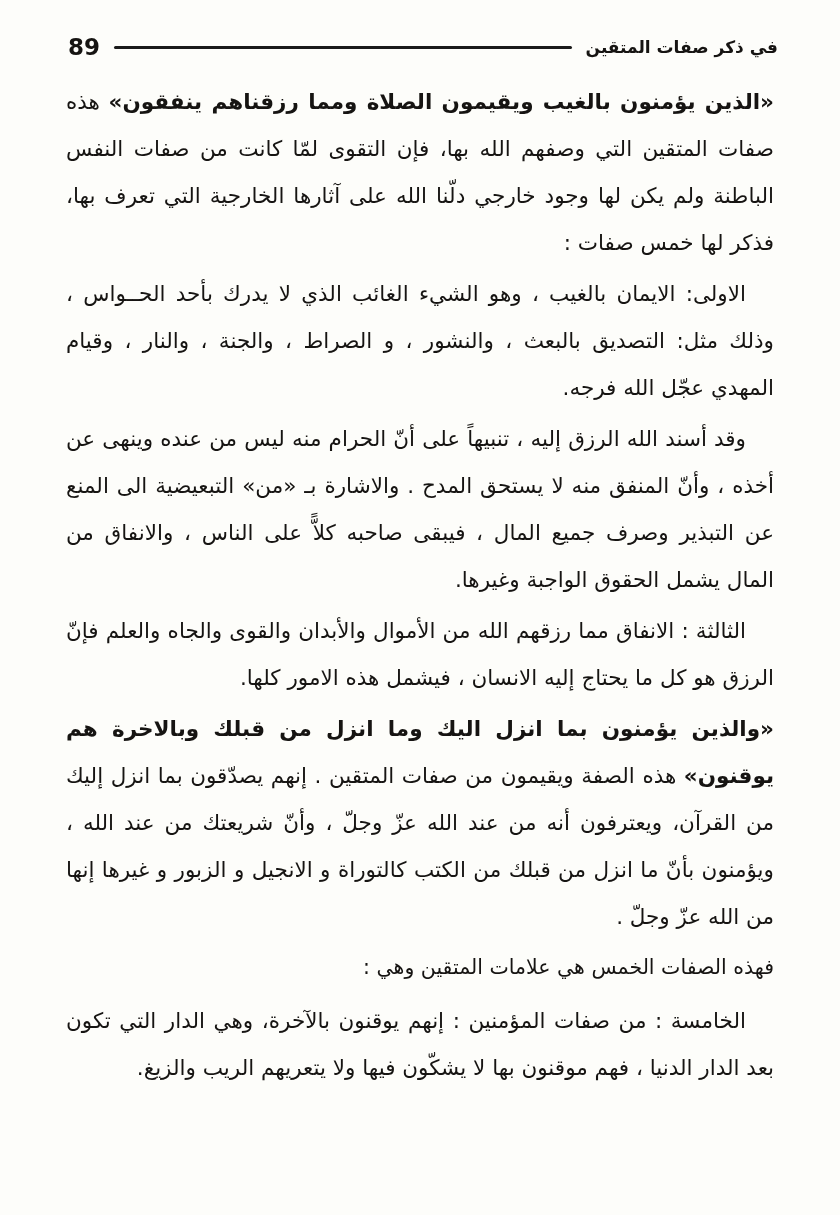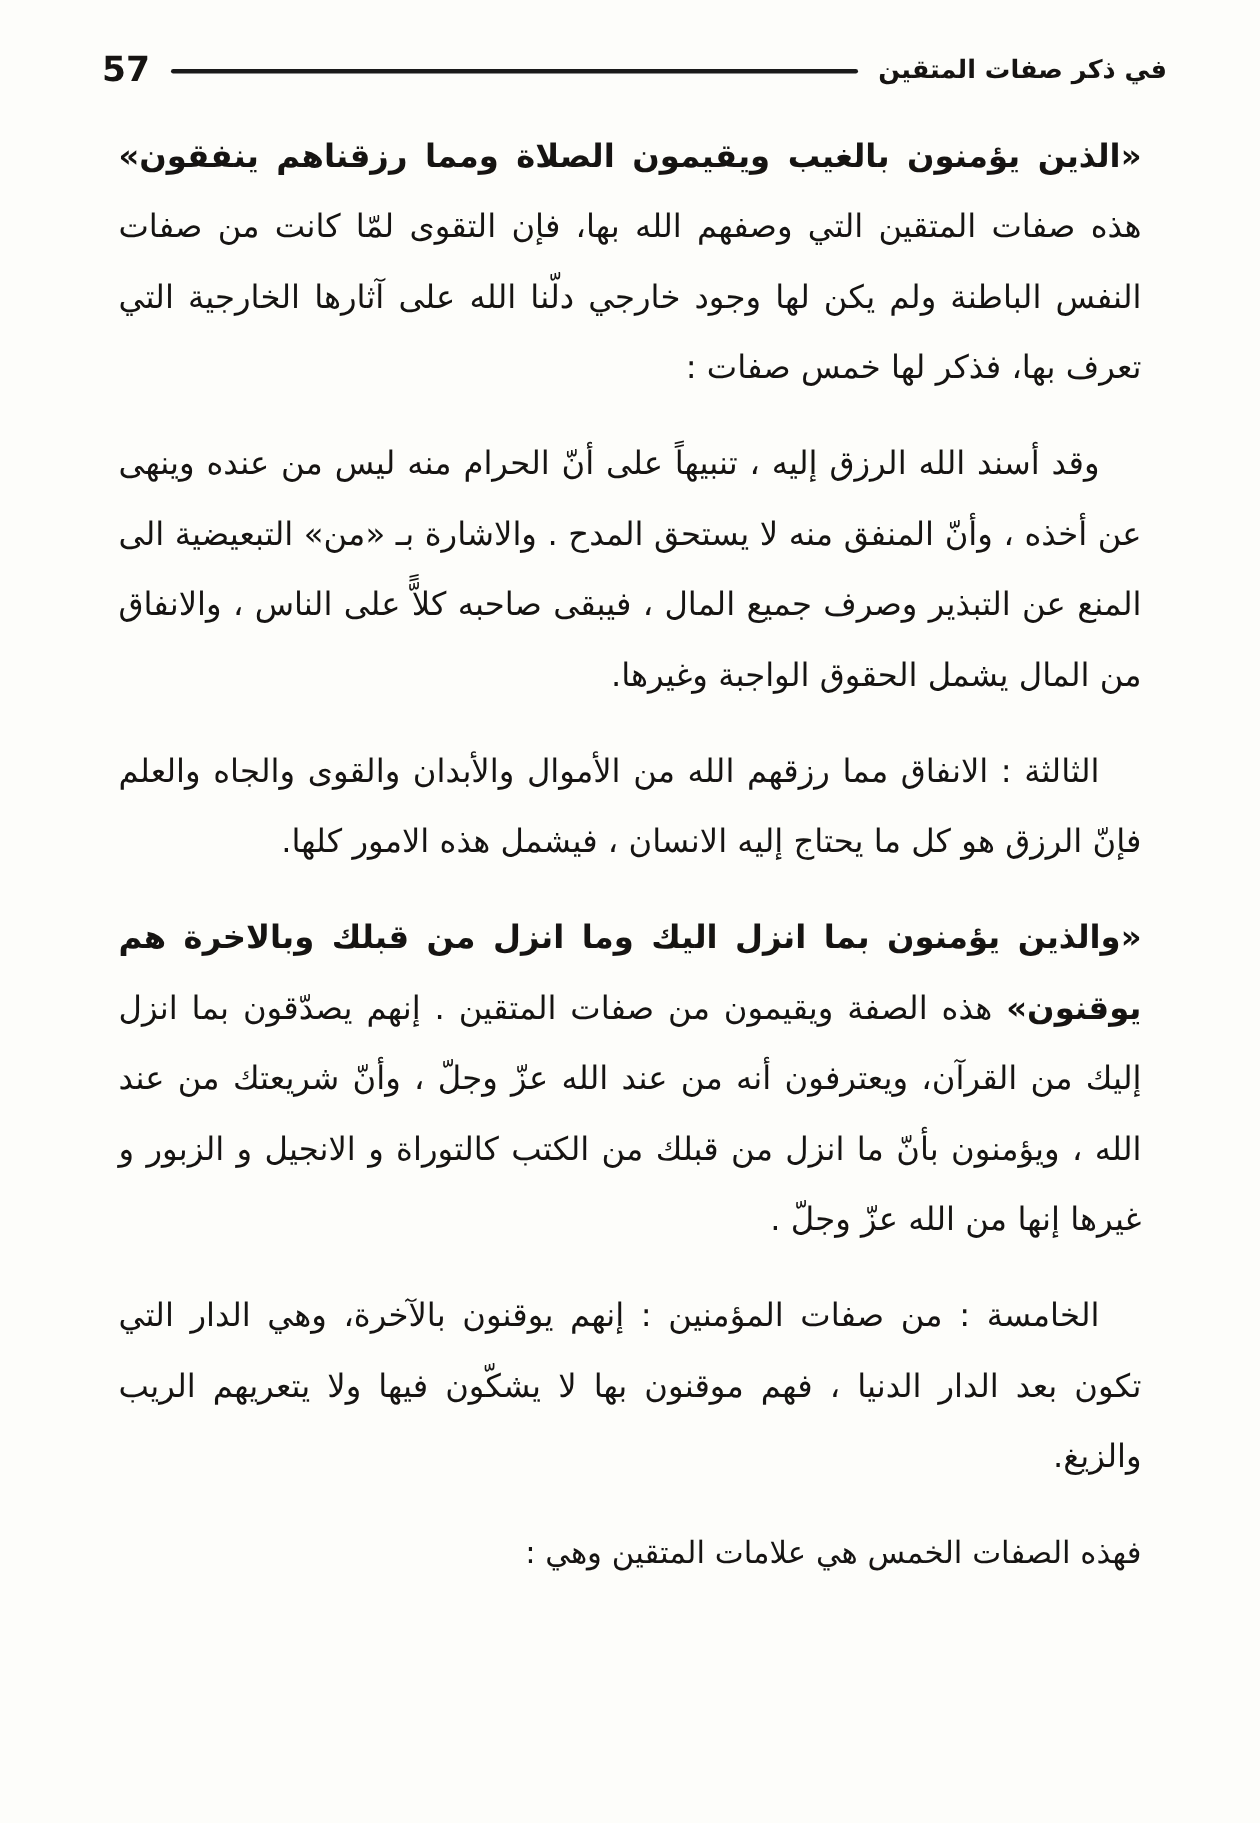--- a/index.html
+++ b/index.html
@@ -46,21 +46,21 @@
     font-weight: bold;
     white-space: nowrap;
     padding-left: 6px;
   }
   .page-body {
     font-size: 21.5px;
     line-height: 47px;
     text-align: justify;
   }
   .para {
-    margin: 17px;
+    margin: 4px;
   }
   .para.indent {
     text-indent: 28px;
   }
   .para.spaced {
     margin-top: 6px;
   }
   .seg-verse {
     font-weight: bold;
   }
@@ -76,23 +76,24 @@
     font-size: 20.5px;
   }
 </style>
 </head>
 <body>
 
 <div class="page">
   <header class="page-header">
     <span class="header-title">في ذكر صفات المتقين</span>
     <span class="header-rule"></span>
-    <span class="page-number">57</span>
+    <span class="page-number">89</span>
   </header>
   <main class="page-body" id="page-body">
       <p class="para"><span class="seg-verse">«الذين يؤمنون بالغيب ويقيمون الصلاة ومما رزقناهم ينفقون»</span><span class="seg-normal"> هذه صفات المتقين التي وصفهم الله بها، فإن التقوى لمّا كانت من صفات النفس الباطنة ولم يكن لها وجود خارجي دلّنا الله على آثارها الخارجية التي تعرف بها، فذكر لها خمس صفات :</span></p>
+      <p class="para indent"><span class="seg-normal">الاولى: الايمان بالغيب ، وهو الشيء الغائب الذي لا يدرك بأحد الحــواس ، وذلك مثل: التصديق بالبعث ، والنشور ، و الصراط ، والجنة ، والنار ، وقيام المهدي عجّل الله فرجه.</span></p>
       <p class="para indent"><span class="seg-normal">وقد أسند الله الرزق إليه ، تنبيهاً على أنّ الحرام منه ليس من عنده وينهى عن أخذه ، وأنّ المنفق منه لا يستحق المدح . والاشارة بـ «من» التبعيضية الى المنع عن التبذير وصرف جميع المال ، فيبقى صاحبه كلاًّ على الناس ، والانفاق من المال يشمل الحقوق الواجبة وغيرها.</span></p>
       <p class="para indent"><span class="seg-normal">الثالثة : الانفاق مما رزقهم الله من الأموال والأبدان والقوى والجاه والعلم فإنّ الرزق هو كل ما يحتاج إليه الانسان ، فيشمل هذه الامور كلها.</span></p>
       <p class="para"><span class="seg-verse">«والذين يؤمنون بما انزل اليك وما انزل من قبلك وبالاخرة هم يوقنون»</span><span class="seg-normal"> هذه الصفة ويقيمون من صفات المتقين . إنهم يصدّقون بما انزل إليك من القرآن، ويعترفون أنه من عند الله عزّ وجلّ ، وأنّ شريعتك من عند الله ، ويؤمنون بأنّ ما انزل من قبلك من الكتب كالتوراة و الانجيل و الزبور و غيرها إنها من الله عزّ وجلّ .</span></p>
+      <p class="para closing"><span class="seg-normal">فهذه الصفات الخمس هي علامات المتقين وهي :</span></p>
       <p class="para indent spaced"><span class="seg-normal">الخامسة : من صفات المؤمنين : إنهم يوقنون بالآخرة، وهي الدار التي تكون بعد الدار الدنيا ، فهم موقنون بها لا يشكّون فيها ولا يتعريهم الريب والزيغ.</span></p>
-      <p class="para closing"><span class="seg-normal">فهذه الصفات الخمس هي علامات المتقين وهي :</span></p>
     </main>
 </div>
 
 </body></html>

